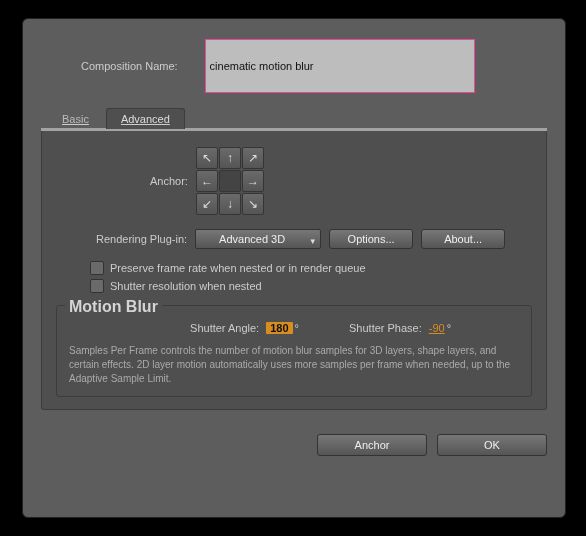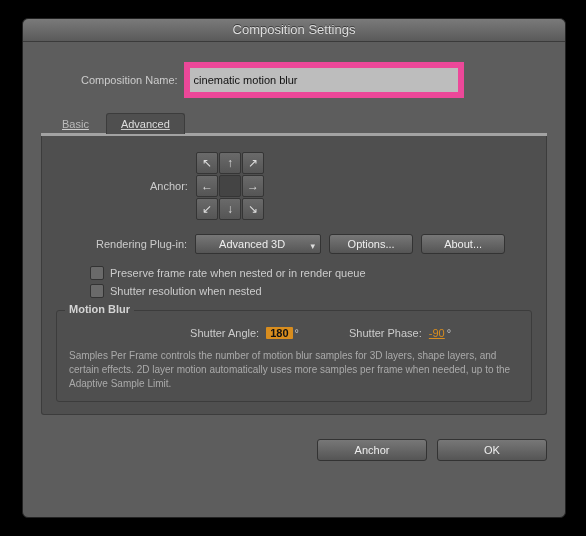--- a/index.html
+++ b/index.html
@@ -45,24 +45,25 @@
   }
   .name-row label {
     color: #ccc;
     font-size: 11px;
     margin-right: 6px;
   }
   .text-input {
     flex: 0 0 260px;
     height: 16px;
     background: #bdbdbd;
-    border: 6px solid #ec4899;
+    border: 1px solid #ec4899;
     color: #111;
     font-size: 11px;
-    padding: 4px 4px;
+    padding: 18px 4px;
+    margin-left: 21px;
   }
   .tabs {
     display: flex;
     border-bottom: 3px solid #a3a3a3;
     padding-left: 6px;
     text-decoration: underline;
   }
   .tab {
     padding: 4px 14px;
     font-size: 11px;
@@ -185,21 +186,21 @@
     padding: 10px 12px;
     position: relative;
   }
   .legend {
     position: absolute;
     top: -8px;
     left: 8px;
     background: #4f4f4f;
     padding: 0 4px;
     color: #d4d4d4;
-    font-size: 11px;
+    font-size: 16px;
     font-weight: bold;
     text-align: right;
   }
   .mb-row {
     display: flex;
     align-items: center;
     margin: 6px 0 10px 0;
   }
   .mb-label { color: #ccc; }
   .val-highlight {
@@ -232,21 +233,20 @@
   .footer .btn {
     min-width: 84px;
     height: 20px;
     line-height: 20px;
   }
 </style>
 </head>
 <body>
 
 <div class="window">
-  <div class="titlebar">Composition Settings</div>
 
   <div class="content">
 
     <div class="name-row">
       <label>Composition Name:</label>
       <input class="text-input" type="text" value="cinematic motion blur" style="">
     </div>
 
     <div class="tabs">
       <div class="tab">Basic</div>

